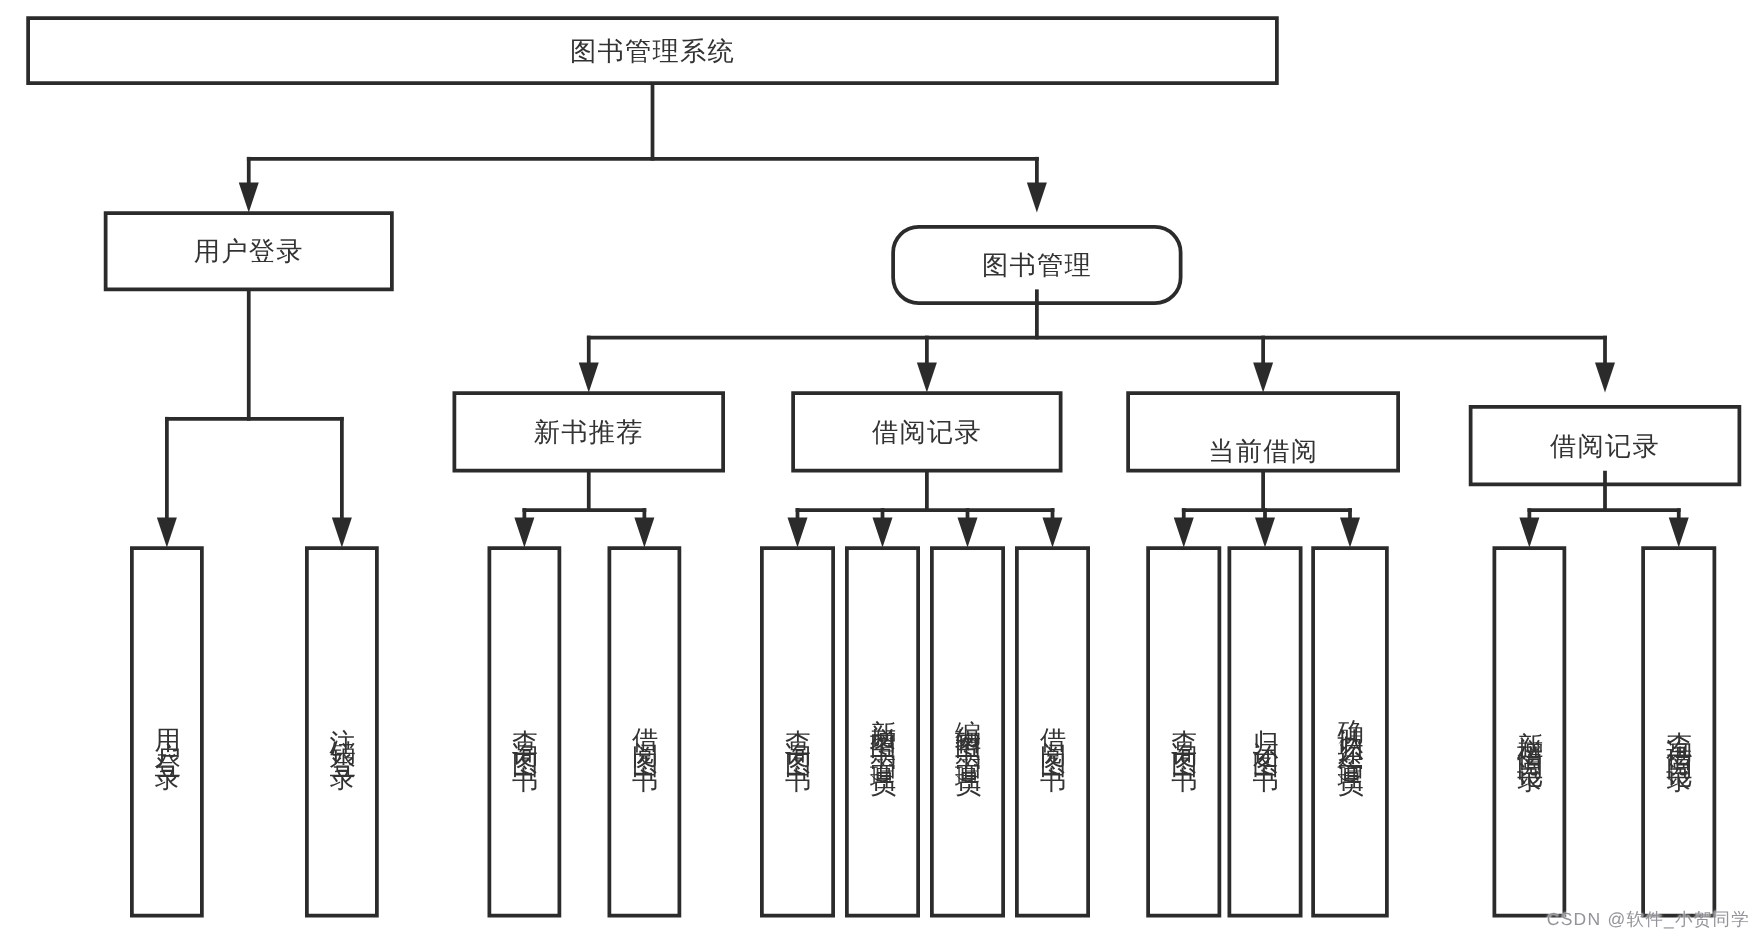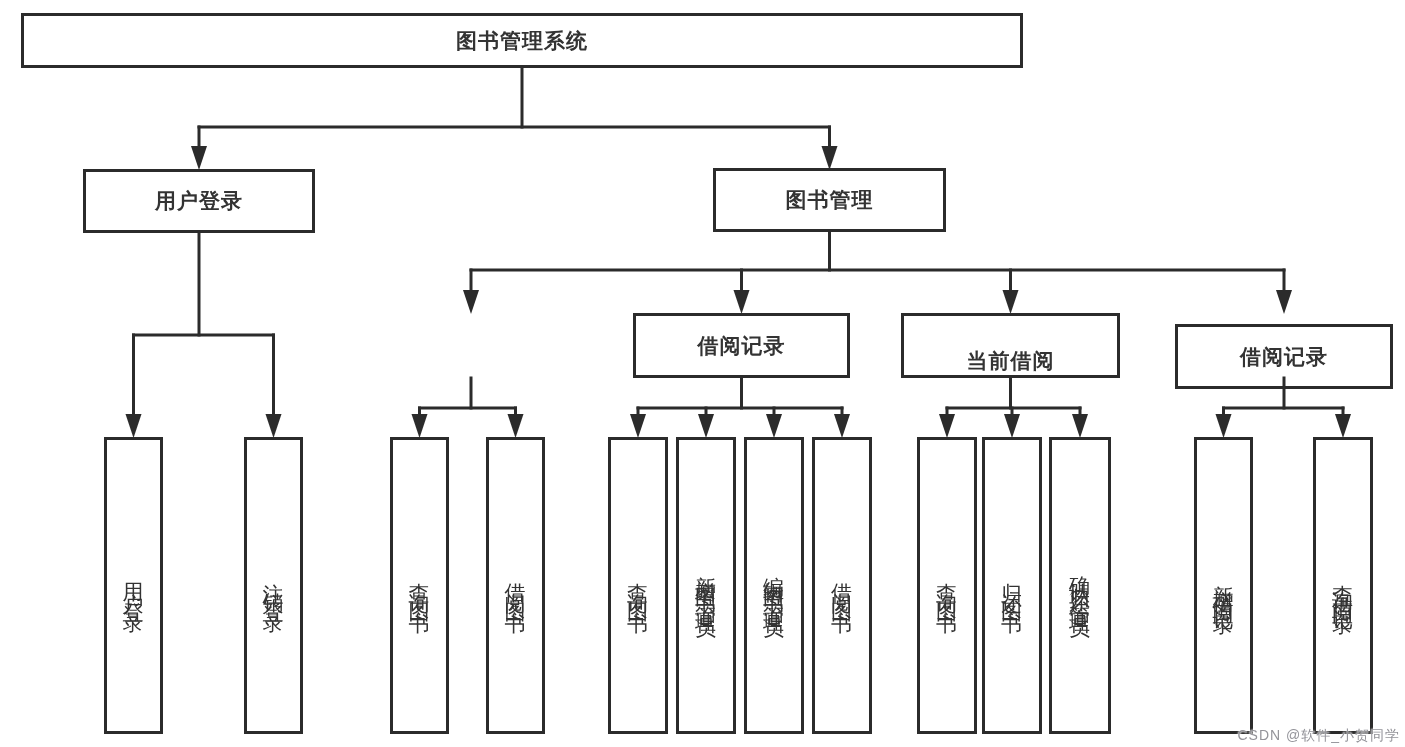--- a/index.html
+++ b/index.html
@@ -30,21 +30,20 @@
     display: flex;
     align-items: center;
     justify-content: center;
     color: #333333;
     font-size: 21px;
     z-index: 1;
   }
   .node.horizontal span {
     letter-spacing: 1px;
     white-space: nowrap;
-    font-weight: bold;
   }
   .node.vertical span {
     writing-mode: vertical-rl;
     text-orientation: mixed;
     line-height: 1;
     white-space: nowrap;
   }
   .node.vertical span.short {
     letter-spacing: 10px;
   }
@@ -67,22 +66,25 @@
 <body>
 
 <div class="canvas">
   <div class="watermark">CSDN @软件_小贺同学</div>
 <div class="node horizontal" style="left: 21px; top: 13px; width: 1002px; height: 55px;">
       <span class="">图书管理系统</span>
     </div>
     <div class="node horizontal" style="left: 83px; top: 169px; width: 232px; height: 64px;">
       <span class="">用户登录</span>
     </div>
-    <div class="node horizontal" style="left: 713px; top: 168px; width: 233px; height: 64px;">
+    <div class="node horizontal" style="left: 713px; top: 180px; width: 233px; height: 64px; border-radius: 22px;">
       <span class="">图书管理</span>
+    </div>
+    <div class="node horizontal" style="left: 362px; top: 313px; width: 218px; height: 65px;">
+      <span class="">新书推荐</span>
     </div>
     <div class="node horizontal" style="left: 633px; top: 313px; width: 217px; height: 65px;">
       <span class="">借阅记录</span>
     </div>
     <div class="node horizontal" style="left: 901px; top: 313px; width: 219px; height: 65px; align-items: flex-end;">
       <span class="">当前借阅</span>
     </div>
     <div class="node horizontal" style="left: 1175px; top: 324px; width: 218px; height: 65px;">
       <span class="">借阅记录</span>
     </div>

